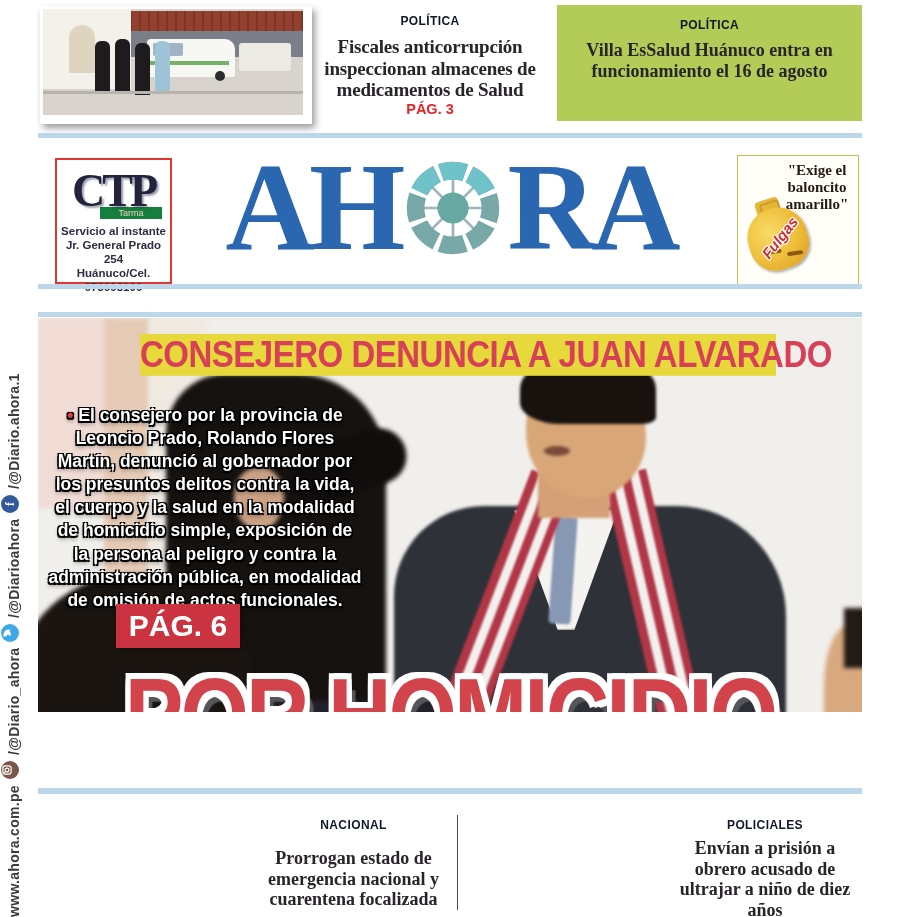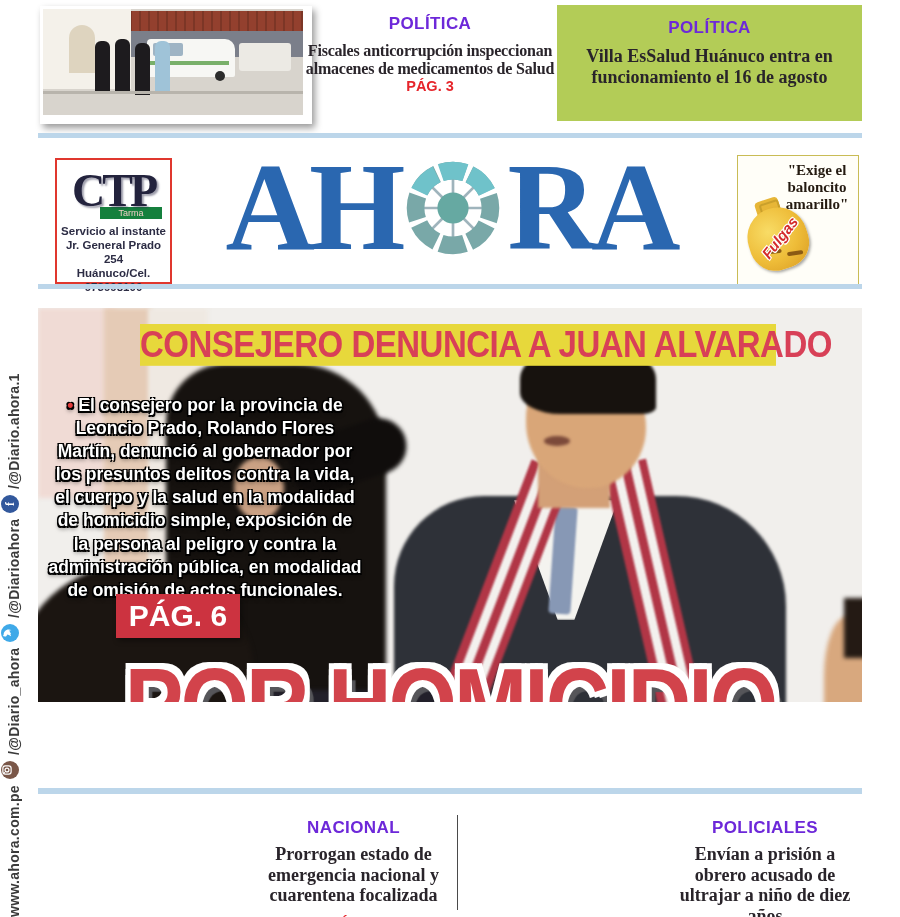--- a/index.html
+++ b/index.html
@@ -19,26 +19,26 @@
   .fb{background:#32589c;font-family:"Liberation Serif",serif;}
   .tw{background:#3fa9e8;}
   .ig{background:#7a5748;position:relative;}
   .handle{font-weight:bold;color:#3a3a3a;}
 
   
   .frame-photo{background:#fff;padding:3px;box-shadow:3px 4px 7px rgba(0,0,0,.4);}
   .scene{position:relative;overflow:hidden;}
   .tl-photo{left:40px;top:6px;width:266px;height:112px;}
   .tl-scene{width:260px;height:106px;background:#d8d4cd;}
-  .section-label{color:#6d28d9;font-weight:bold;font-size:17px;letter-spacing:.4px;}
+  .section-label{color:#0f172a;font-weight:bold;font-size:12px;letter-spacing:.4px;}
   .headline-serif{font-family:"Liberation Serif",serif;font-weight:bold;
                   color:#29242a;line-height:1.14;}
   .pag-ref{color:#e6252b;font-weight:bold;font-size:14.5px;}
   .story-pol1{left:303px;top:14px;width:254px;text-align:center;}
-  .story-pol1 .headline-serif{font-size:16px;margin-top:8px;letter-spacing:-.2px;}
+  .story-pol1 .headline-serif{font-size:19px;margin-top:8px;letter-spacing:-.2px;}
   .story-pol1 .pag-ref{}
   .green-box{left:557px;top:5px;width:305px;height:116px;background:#b3cc57;
              text-align:center;box-sizing:border-box;padding-top:13px;}
   .green-box .headline-serif{font-size:18px;margin:8px 14px 0 14px;}
   .green-box .pag-ref{margin-top:7px;}
 
   .rule-blue{position:absolute;left:38px;width:824px;height:5px;background:#bcd6ea;}
 
   
   .ctp-box{left:55px;top:158px;width:117px;height:126px;border:2px solid #e0372e;
@@ -82,21 +82,21 @@
 
   
   .folio{left:38px;top:288px;width:824px;text-align:center;font-size:13px;color:#222;}
   .folio b{font-weight:bold;}
   .folio .sep{color:#777;margin:0 7px;font-weight:normal;}
   .folio .light{font-weight:normal;letter-spacing:-.3px;}
   .folio .num{font-weight:bold;font-size:14px;}
   .folio .price{color:#1a6cb8;font-weight:bold;}
 
   
-  .main-photo{left:38px;top:308px;width:824px;height:394px;background:#f1efec;}
+  .main-photo{left:38px;top:318px;width:824px;height:394px;background:#f1efec;}
   .mp-l1{left:0;top:0;width:78px;height:190px;background:#f0dbd5;filter:blur(2px);}
   .mp-l2{left:66px;top:0;width:48px;height:330px;background:#e5cbb6;filter:blur(2px);}
   .mp-l3{left:110px;top:0;width:60px;height:300px;background:#efe9e2;filter:blur(2px);}
   .wm-hair{left:128px;top:56px;width:220px;height:402px;background:#16120f;
            border-radius:60px 90px 0 0;filter:blur(2px);}
   .wm-face{left:196px;top:148px;width:50px;height:64px;background:#caa184;
            border-radius:50%;filter:blur(2px);}
   .wm-arm{left:250px;top:120px;width:120px;height:56px;background:#100d0c;
           transform:rotate(-18deg);border-radius:28px;filter:blur(2px);}
   .man-body{left:356px;top:188px;width:392px;height:270px;background:#2e3138;
@@ -137,21 +137,21 @@
         font-weight:bold;font-size:30px;text-align:center;line-height:44px;
         box-shadow:2px 3px 5px rgba(0,0,0,.35);}
   .big-headline{left:0;top:344px;width:824px;text-align:center;
         font-weight:bold;font-size:88px;letter-spacing:-3px;line-height:90px;
         color:#d2434b;transform:scaleY(1.2);transform-origin:top;white-space:nowrap;
         text-shadow:-5px -5px 0 #fff,5px -5px 0 #fff,-5px 5px 0 #fff,5px 5px 0 #fff,
                     -5px 0 0 #fff,5px 0 0 #fff,0 -5px 0 #fff,0 5px 0 #fff,
                     9px 9px 1px #56565a;}
 
   .story-nacional{left:252px;top:818px;width:203px;text-align:center;}
-  .story-nacional .headline-serif{font-size:18px;margin-top:6px;}
+  .story-nacional .headline-serif{font-size:18px;margin-top:16px;}
   .story-nacional .pag-ref{margin-top:8px;font-size:15px;}
   .vdivider{left:457px;top:815px;width:1px;height:95px;background:#4a4a4a;}
 
   .story-policiales{left:668px;top:818px;width:194px;text-align:center;}
   .story-policiales .headline-serif{font-size:18px;margin-top:6px;}
 
   
   .hos-build{left:0;top:0;width:88px;height:80px;background:#f4f1ea;}
   .hos-arch{left:26px;top:16px;width:26px;height:48px;background:#ded4bf;border-radius:13px 13px 0 0;}
   .hos-roof{left:80px;top:2px;width:180px;height:20px;

